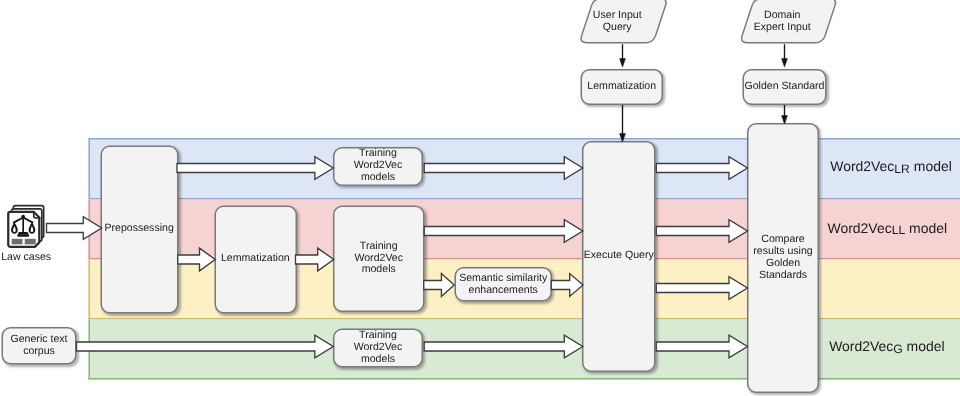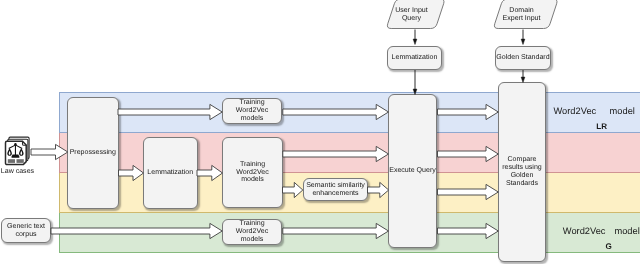--- a/index.html
+++ b/index.html
@@ -2,21 +2,21 @@
 <html><head>
 <meta charset="utf-8">
 <style>
   html,body{margin:0;padding:0;background:#ffffff;}
   body{width:640px;height:264px;overflow:hidden;
        font-family:"Liberation Sans",sans-serif;-webkit-font-smoothing:antialiased;text-rendering:geometricPrecision;}
   #stage{position:relative;width:640px;height:264px;}
 
   .band{position:absolute;box-sizing:border-box;border:1px solid;}
   .band-label{position:absolute;font-size:9.3px;color:#1a1a1a;white-space:nowrap;}
-  .band-label sub{font-size:8.1px;vertical-align:baseline;position:relative;top:15px;font-weight:bold;}
+  .band-label sub{font-size:8.1px;vertical-align:baseline;position:relative;top:1px;}
 
   .node{position:absolute;box-sizing:border-box;background:#f3f3f3;border:1px solid #7a7a7a;
         border-radius:6px;display:flex;align-items:center;justify-content:center;text-align:center;
         color:#1a1a1a;font-size:7.05px;line-height:7.85px;white-space:nowrap;
         box-shadow:1.2px 1.2px 1.6px rgba(0,0,0,.30);}
 
   .para{position:absolute;box-sizing:border-box;display:flex;align-items:center;
         justify-content:center;text-align:center;color:#1a1a1a;font-size:7.05px;line-height:7.85px;white-space:nowrap;}
 
   .plain{position:absolute;color:#1a1a1a;white-space:nowrap;}
@@ -29,21 +29,22 @@
 <body>
 
 <div id="stage">
 
   <div class="band" id="band-lr" style="left: 58.5px; top: 91.5px; width: 584.5px; height: 41px; background: rgb(220, 230, 247); border-color: rgb(143, 168, 207);"></div>
   <div class="band" id="band-ll" style="left: 58.5px; top: 132.5px; width: 584.5px; height: 40px; background: rgb(247, 210, 210); border-top: none; border-right-color: rgb(208, 147, 147); border-bottom-color: rgb(208, 147, 147); border-left-color: rgb(208, 147, 147);"></div>
   <div class="band" id="band-lls" style="left: 58.5px; top: 172.5px; width: 584.5px; height: 40px; background: rgb(253, 240, 197); border-top: none; border-right-color: rgb(207, 185, 109); border-bottom-color: rgb(207, 185, 109); border-left-color: rgb(207, 185, 109);"></div>
   <div class="band" id="band-g" style="left: 58.5px; top: 212.5px; width: 584.5px; height: 40px; background: rgb(216, 233, 212); border-top: none; border-right-color: rgb(133, 185, 125); border-bottom-color: rgb(133, 185, 125); border-left-color: rgb(133, 185, 125);"></div>
 
   <div class="band-label" id="bl-lr" style="left: 553.5px; top: 105.8px;">Word2Vec<sub>LR</sub> model</div>
-  <div class="band-label" id="bl-g" style="left: 552.8px; top: 226.1px; margin-left: 10px;">Word2Vec<sub>G</sub> model</div>
+  <div class="band-label" id="bl-ll" style="left: 551.7px; top: 146.5px;">Word2Vec<sub>LL</sub> model</div>
+  <div class="band-label" id="bl-g" style="left: 552.8px; top: 226.1px;">Word2Vec<sub>G</sub> model</div>
 
   <svg class="layer" id="arrows" viewBox="0 0 640 264">
       <path d="M 31 149 L 55.5 149 L 55.5 144.4 L 67.8 152 L 55.5 159.6 L 55.5 155 L 31 155 Z" fill="#ffffff" stroke="#3d3d3d" stroke-width="0.9" stroke-linejoin="miter"></path>
       <path d="M 118 109 L 209.89999999999998 109 L 209.89999999999998 104.4 L 222.2 112 L 209.89999999999998 119.6 L 209.89999999999998 115 L 118 115 Z" fill="#ffffff" stroke="#3d3d3d" stroke-width="0.9" stroke-linejoin="miter"></path>
       <path d="M 282.8 109 L 376.2 109 L 376.2 104.4 L 388.5 112 L 376.2 119.6 L 376.2 115 L 282.8 115 Z" fill="#ffffff" stroke="#3d3d3d" stroke-width="0.9" stroke-linejoin="miter"></path>
       <path d="M 437.5 109 L 486 109 L 486 104.4 L 498.3 112 L 486 119.6 L 486 115 L 437.5 115 Z" fill="#ffffff" stroke="#3d3d3d" stroke-width="0.9" stroke-linejoin="miter"></path>
       <path d="M 118.5 170 L 133 170 L 133 165.4 L 143.5 173 L 133 180.6 L 133 176 L 118.5 176 Z" fill="#ffffff" stroke="#3d3d3d" stroke-width="0.9" stroke-linejoin="miter"></path>
       <path d="M 197 170 L 211.79 170 L 211.79 165.4 L 222.5 173 L 211.79 180.6 L 211.79 176 L 197 176 Z" fill="#ffffff" stroke="#3d3d3d" stroke-width="0.9" stroke-linejoin="miter"></path>
       <path d="M 282.8 151 L 376.2 151 L 376.2 146.4 L 388.5 154 L 376.2 161.6 L 376.2 157 L 282.8 157 Z" fill="#ffffff" stroke="#3d3d3d" stroke-width="0.9" stroke-linejoin="miter"></path>
       <path d="M 437.5 151 L 486 151 L 486 146.4 L 498.3 154 L 486 161.6 L 486 157 L 437.5 157 Z" fill="#ffffff" stroke="#3d3d3d" stroke-width="0.9" stroke-linejoin="miter"></path>

